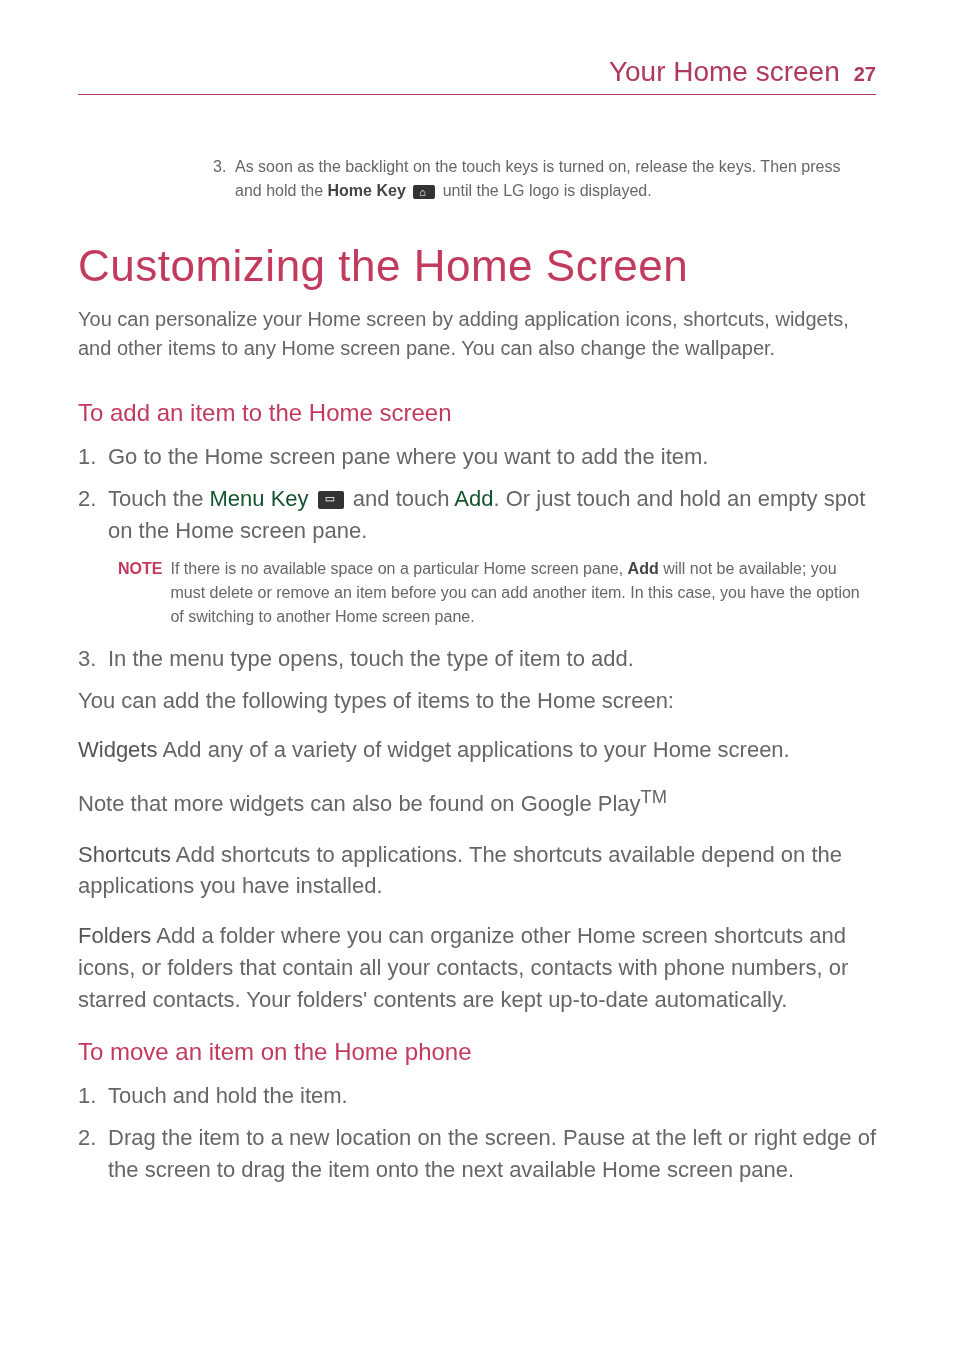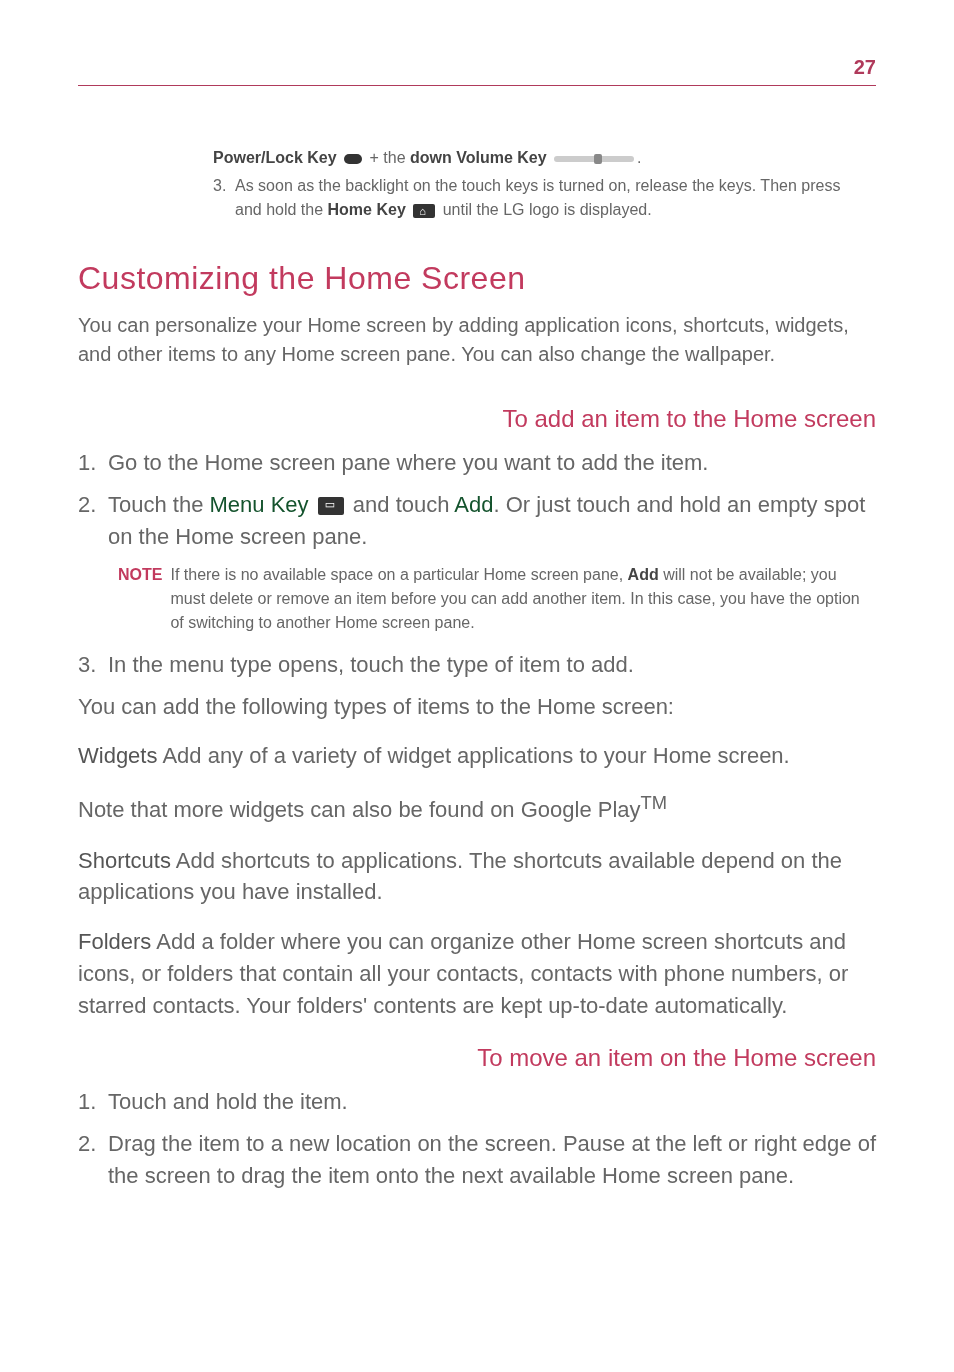--- a/index.html
+++ b/index.html
@@ -102,40 +102,39 @@
     margin: 0 3px;
   }
   .menu-key-icon::after {
     content: "▭";
     position: absolute;
     color: #fff;
     font-size: 11px;
     left: 7px; top: 0px;
   }
   h1.section {
-    font-size: 32px;
+    font-size: 44px;
     color: #c23a5e;
     font-weight: 500;
     margin-top: 38px;
     margin-bottom: 14px;
     letter-spacing: 0.5px;
   }
   .body-text {
     font-size: 20px;
     color: #666;
     line-height: 1.45;
     margin-bottom: 36px;
   }
   h2.subsection {
     font-size: 24px;
     color: #c23a5e;
     font-weight: 500;
     margin-top: 22px;
     margin-bottom: 14px;
-    text-align: right;
   }
   .ol-item {
     display: flex;
     gap: 6px;
     font-size: 22px;
     color: #666;
     line-height: 1.45;
     margin-bottom: 10px;
   }
   .ol-item .n { flex: 0 0 auto; width: 24px; }
@@ -159,32 +158,26 @@
   .note-body { color: #666; flex: 1 1 auto; }
   .term { color: #14532d; font-weight: 400; }
   .para { font-size: 22px; color: #666; line-height: 1.45; margin-bottom: 18px; }
   .para .lead { color: #555; }
 </style>
 </head>
 <body>
 
 <div class="header-wrap">
   <div class="header-line">
+    <span class="header-title">Your Home screen</span>
     <span class="header-page">27</span>
   </div>
 </div>
 
 <div class="indent-block">
-  <p>
-    <span class="bold-dark">Power/Lock Key</span>
-    <span class="pill-icon"></span>
-    <span> + the </span>
-    <span class="bold-dark">down Volume Key</span>
-    <span class="vol-icon"></span><span>.</span>
-  </p>
   <div class="indent-num">
     <div class="num">3.</div>
     <div>
       <span>As soon as the backlight on the touch keys is turned on, release the keys. Then press and hold the </span>
       <span class="bold-dark">Home Key</span>
       <span class="home-key-icon"></span>
       <span> until the LG logo is displayed.</span>
     </div>
   </div>
 </div>
@@ -230,21 +223,21 @@
 </p>
 
 <p class="para">
   <span class="lead">Shortcuts</span><span>  Add shortcuts to applications. The shortcuts available depend on the applications you have installed.</span>
 </p>
 
 <p class="para">
   <span class="lead">Folders</span><span>  Add a folder where you can organize other Home screen shortcuts and icons, or folders that contain all your contacts, contacts with phone numbers, or starred contacts. Your folders' contents are kept up-to-date automatically.</span>
 </p>
 
-<h2 class="subsection">To move an item on the Home screen</h2>
+<h2 class="subsection">To move an item on the Home phone</h2>
 
 <div class="ol-item">
   <div class="n">1.</div>
   <div class="c">Touch and hold the item.</div>
 </div>
 
 <div class="ol-item">
   <div class="n">2.</div>
   <div class="c">Drag the item to a new location on the screen. Pause at the left or right edge of the screen to drag the item onto the next available Home screen pane.</div>
 </div>

